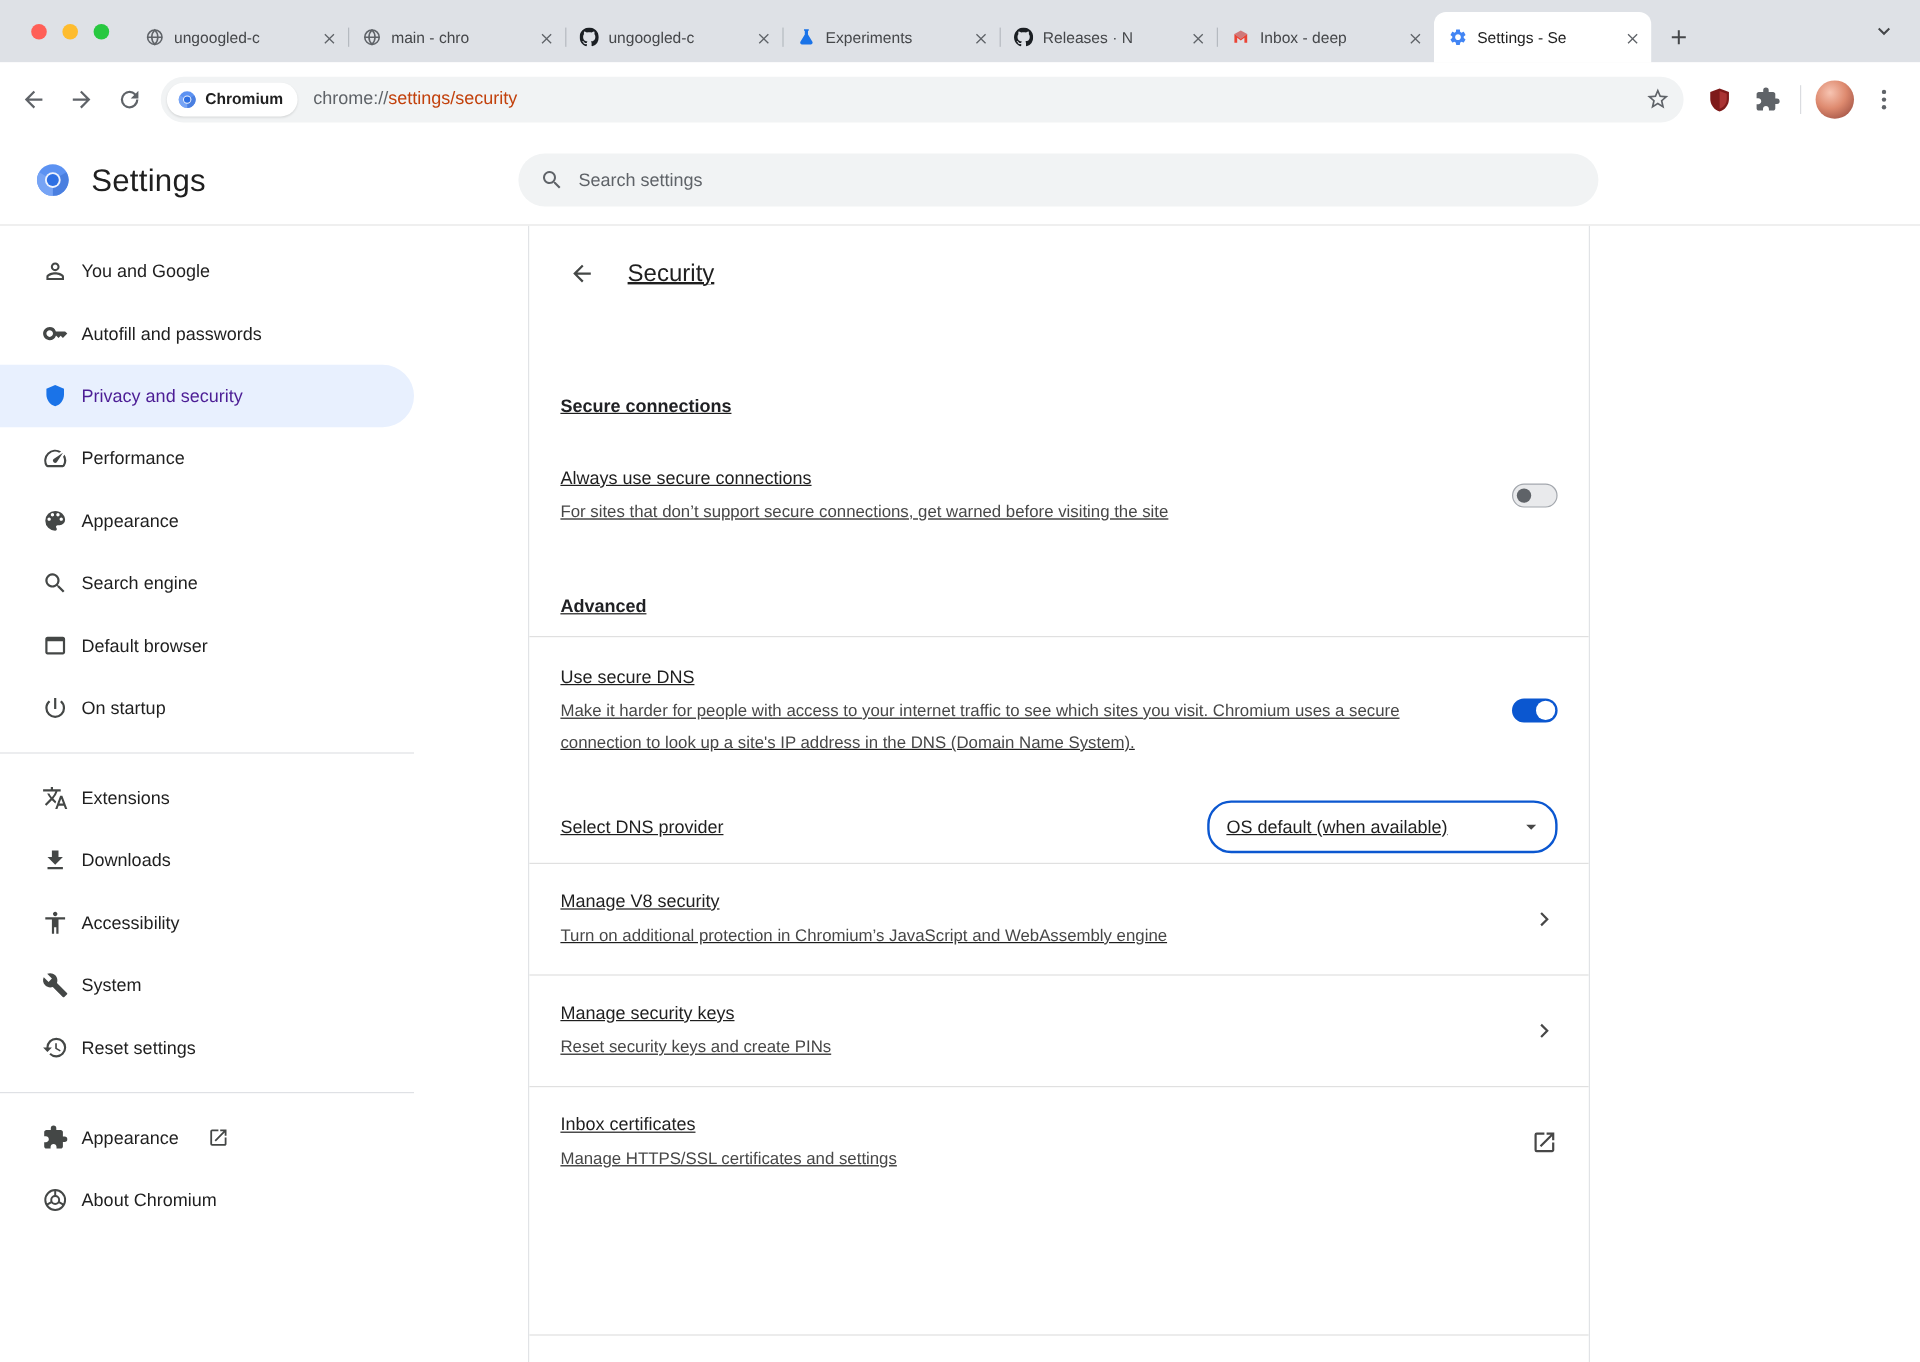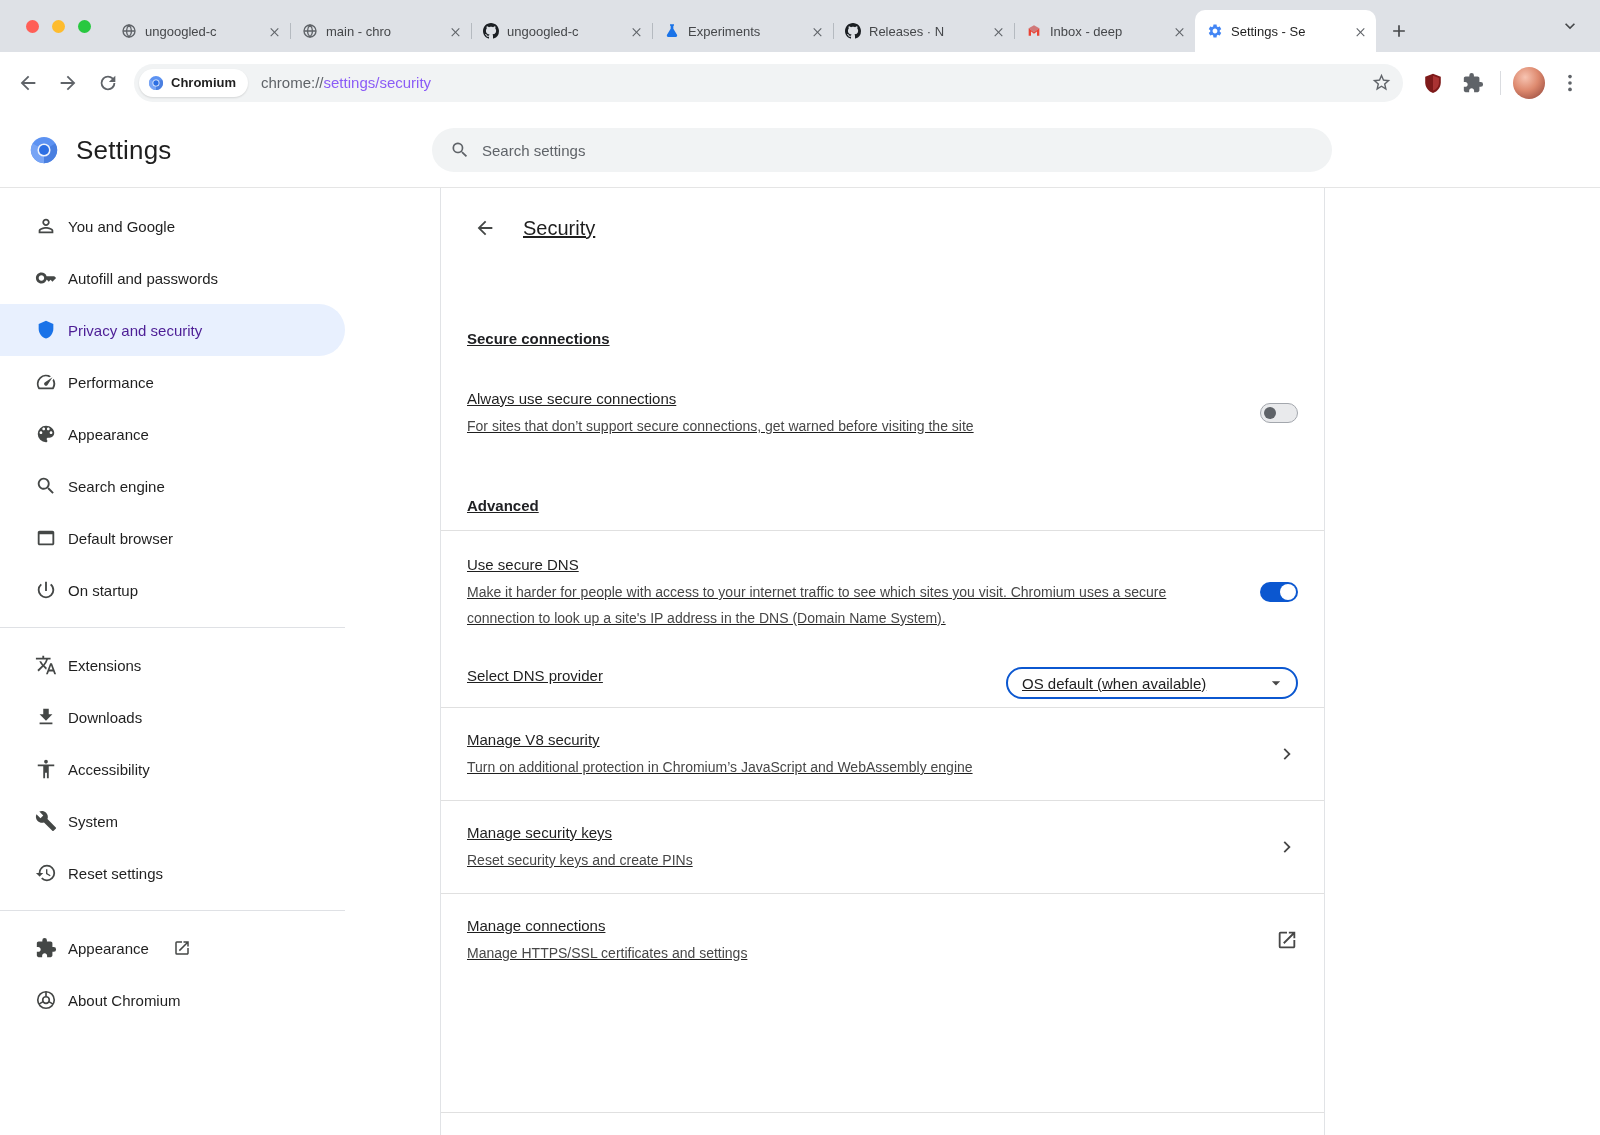--- a/index.html
+++ b/index.html
@@ -35,21 +35,21 @@
   .toolbar { height: 61px; background: #fff; display: flex; align-items: center; padding: 0 10px 0 8px; flex: none; }
   .tbtn { width: 40px; height: 40px; border-radius: 50%; display: flex; align-items: center; justify-content: center; color: #5f6368; flex: none; }
   .tbtn svg { width: 22px; height: 22px; }
   .omnibox { flex: 1; height: 38px; background: #f1f3f4; border-radius: 19px; display: flex; align-items: center;
     margin: 0 10px 0 6px; padding: 0 6px 0 5px; min-width: 0; }
   .site-chip { height: 28px; background: #fff; border-radius: 14px; display: flex; align-items: center; gap: 7px;
     padding: 0 12px 0 9px; font-size: 13px; font-weight: bold; color: #1f1f1f; box-shadow: 0 1px 2px rgba(0,0,0,.12); flex: none; }
   .site-chip svg { width: 16px; height: 16px; }
   .url { margin-left: 13px; font-size: 15px; display: flex; white-space: nowrap; overflow: hidden; flex: 1; }
   .url .scheme { color: #5f6368; }
-  .url .rest { color: #8b5cf6; }
+  .url .rest { color: #c2410c; }
   .star-btn { width: 32px; height: 32px; display: flex; align-items: center; justify-content: center; color: #5f6368; flex: none; }
   .star-btn svg { width: 21px; height: 21px; }
   .tool-sep { width: 1px; height: 24px; background: #dadce0; margin: 0 7px; flex: none; }
   .avatar { width: 32px; height: 32px; border-radius: 50%; flex: none; margin: 0 5px;
     background: radial-gradient(circle at 38% 32%, #f7c4b2 0%, #de8a6f 45%, #8c4036 100%); border: none; }
 
   
   .app-header { height: 75px; background: #fff; display: flex; align-items: center; position: relative; flex: none; border-bottom: 1px solid #e5e5e5; }
   .app-logo { width: 30px; height: 30px; margin-left: 29px; flex: none; }
   .app-title { font-size: 26px; font-weight: 400; margin-left: 17px; color: #1f1f1f; letter-spacing: .2px; }
@@ -96,23 +96,23 @@
   .toggle .knob { position: absolute; border-radius: 50%; top: 50%; transform: translateY(-50%); }
   .toggle.off { background: #e9eaec; border: 1px solid #a3a7ad; }
   .toggle.off .knob { width: 12px; height: 12px; left: 3px; background: #5f6368; }
   .toggle.on { background: #0b57d0; }
   .toggle.on .knob { width: 16px; height: 16px; right: 2px; background: #fff; }
 
   .hdiv { border-top: 1px solid #e0e0e0; margin: 0 -26px; flex: none; }
   .hdiv.under-advanced { margin-top: 16px; }
   .hdiv.bottom { margin-top: auto; margin-bottom: 22px; }
 
-  .provider-row { display: flex; justify-content: space-between; padding: 22px 0 8px; flex: none; }
+  .provider-row { display: flex; align-items: center; justify-content: space-between; padding: 22px 0 8px; flex: none; }
   .provider-label { font-size: 15px; color: #1f1f1f; }
-  .select { width: 292px; height: 32px; border: 2px solid #0b57d0; border-radius: 20px; background: #fff;
+  .select { width: 292px; height: 44px; border: 2px solid #0b57d0; border-radius: 20px; background: #fff;
     display: flex; align-items: center; justify-content: space-between; padding: 0 10px 0 14px; font-size: 15px; color: #1f1f1f; }
   .select svg { width: 20px; height: 20px; color: #474747; }
 
   .link-row { display: flex; align-items: center; padding: 20px 0; flex: none; cursor: pointer; }
   .chev { width: 22px; height: 22px; color: #474747; display: flex; flex: none; }
   .chev svg { width: 22px; height: 22px; }
 </style>
 </head>
 <body>
 
@@ -527,21 +527,21 @@
             <svg viewBox="0 0 24 24" fill="currentColor">
               <path d="M9.7 18.3l-1.4-1.4 4.9-4.9-4.9-4.9 1.4-1.4 6.3 6.3z"></path>
             </svg>
           </span>
       </div>
 
       <div class="hdiv"></div>
 
       <div class="link-row">
         <div class="row-text">
-          <div class="row-title">Manage connections</div>
+          <div class="row-title">Inbox certificates</div>
           <div class="row-sub">Manage HTTPS/SSL certificates and settings</div>
         </div>
         <span class="chev">
             <svg viewBox="0 0 24 24" fill="currentColor">
               <path d="M19 19H5V5h7V3H5a2 2 0 00-2 2v14a2 2 0 002 2h14c1.1 0 2-.9 2-2v-7h-2v7zM14 3v2h3.59l-9.83 9.83 1.41 1.41L19 6.41V10h2V3h-7z"></path>
             </svg>
           </span>
       </div>
 
       <div class="hdiv bottom"></div>

